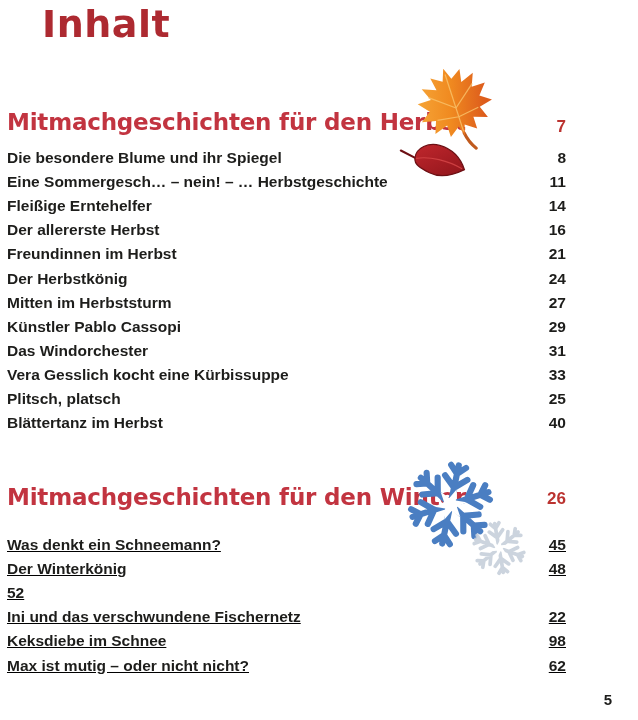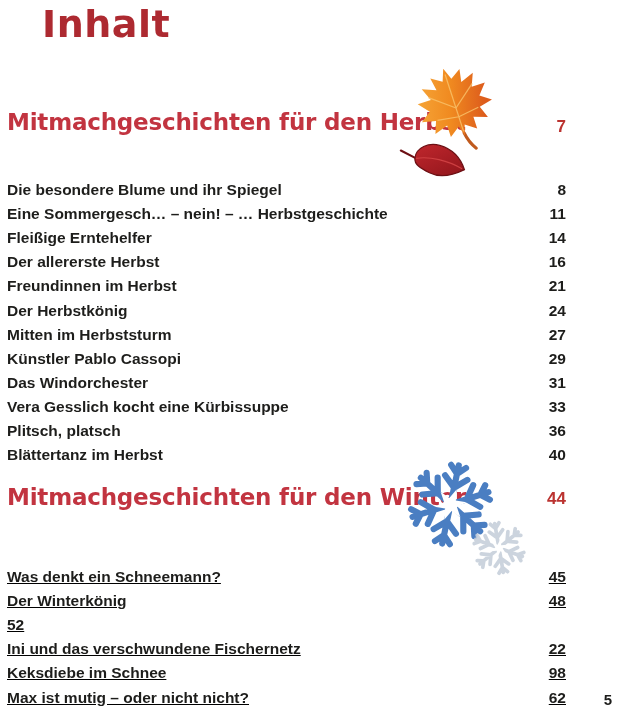--- a/index.html
+++ b/index.html
@@ -50,21 +50,20 @@
     font-size: 17px;
     color: var(--number-red, #bb3330);
   }
   #herbst-page { top: 117px; }
   #winter-page { top: 489px; }
 
   .entries {
     position: absolute;
     left: 7px;
     width: 559px;
-    margin-top: 32px;
   }
   #herbst-entries { top: 146px; }
   #winter-entries { top: 533px; text-decoration: underline; }
 
   .toc-row {
     display: flex;
     justify-content: space-between;
     align-items: center;
     height: 24.1px;
   }
@@ -140,30 +139,30 @@
       <div class="toc-row">
         <span class="toc-title">Das Windorchester</span>
         <span class="toc-page">31</span>
       </div>
       <div class="toc-row">
         <span class="toc-title">Vera Gesslich kocht eine Kürbissuppe</span>
         <span class="toc-page">33</span>
       </div>
       <div class="toc-row">
         <span class="toc-title">Plitsch, platsch</span>
-        <span class="toc-page">36</span>
+        <span class="toc-page">25</span>
       </div>
       <div class="toc-row">
         <span class="toc-title">Blättertanz im Herbst</span>
         <span class="toc-page">40</span>
       </div>
     </div>
 
   <div class="section-heading" id="winter-heading">Mitmachgeschichten für den Winter</div>
-  <div class="section-page" id="winter-page">44</div>
+  <div class="section-page" id="winter-page">26</div>
   <div class="entries" id="winter-entries">
       <div class="toc-row">
         <span class="toc-title">Was denkt ein Schneemann?</span>
         <span class="toc-page">45</span>
       </div>
       <div class="toc-row">
         <span class="toc-title">Der Winterkönig</span>
         <span class="toc-page">48</span>
       </div>
       <div class="toc-row">

